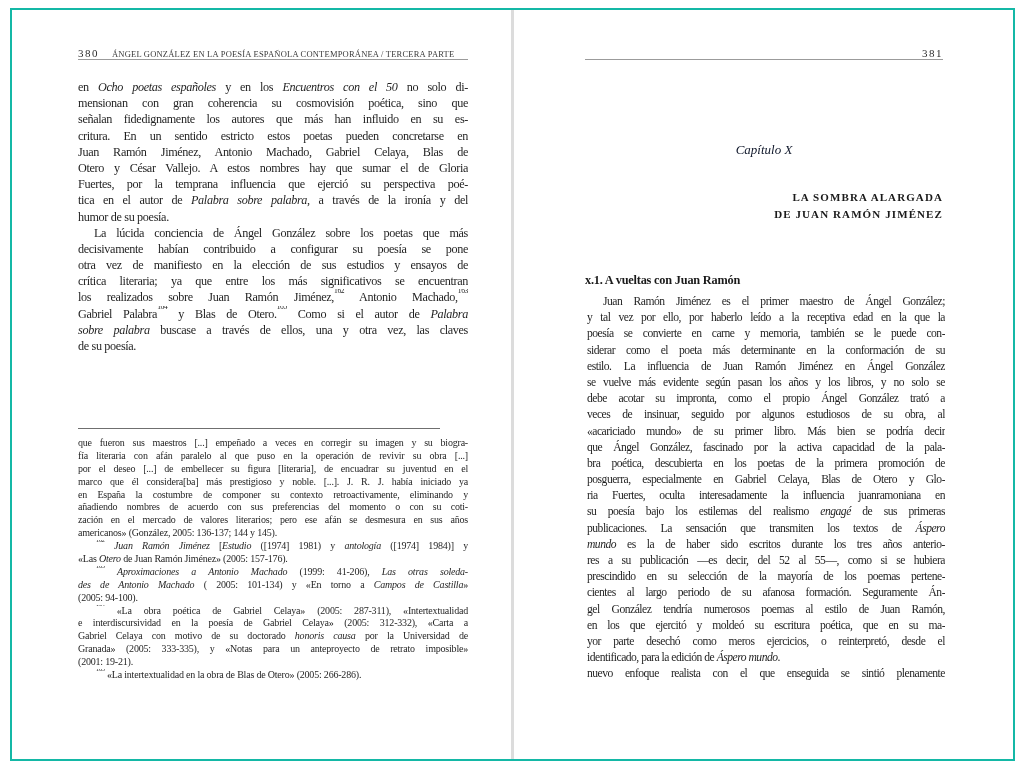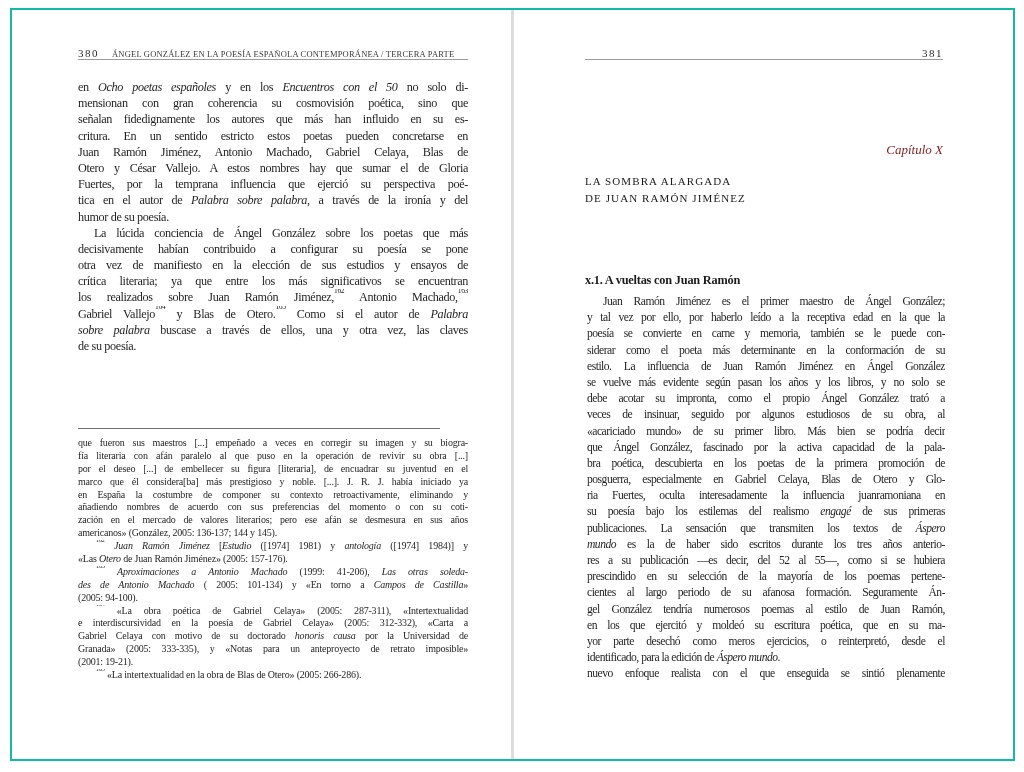--- a/index.html
+++ b/index.html
@@ -60,25 +60,25 @@
   .footnotes {
     position: absolute; top: 427px; left: 66px; width: 390px;
     font-size: 10px; letter-spacing: -0.2px; line-height: 12.9px; color: #262626;
   }
   .footnotes .tl { height: 12.9px; }
   .footnotes .tl.ind { text-indent: 18px; }
 
   
   .chapter-label {
     position: absolute; top: 132px; left: 71px; width: 358px;
-    text-align: right; font-style: italic; font-size: 13px; color: #7f1d1d;
+    text-align: center; font-style: italic; font-size: 13px; color: #0f172a;
   }
   .chapter-title {
-    position: absolute; top: 163px; left: 71px; width: 358px;
-    text-align: left; font-size: 11px; font-weight: 400;
+    position: absolute; top: 179px; left: 71px; width: 358px;
+    text-align: right; font-size: 11px; font-weight: 700;
     letter-spacing: 1.1px; line-height: 17px; color: #1a1a1a;
   }
   .section-heading {
     position: absolute; top: 263px; left: 71px; width: 358px;
     font-weight: bold; font-size: 12.3px; letter-spacing: -0.2px; color: #1a1a1a;
   }
   .body-right {
     position: absolute; top: 284px; left: 73px; width: 358px;
     font-size: 11.6px; letter-spacing: -0.5px; line-height: 16.2px;
   }
@@ -102,21 +102,21 @@
         <div class="tl"><span>Juan Ramón Jiménez, Antonio Machado, Gabriel Celaya, Blas de</span></div>
         <div class="tl"><span>Otero y César Vallejo. A estos nombres hay que sumar el de Gloria</span></div>
         <div class="tl"><span>Fuertes, por la temprana influencia que ejerció su perspectiva poé-</span></div>
         <div class="tl"><span>tica en el autor de </span><i>Palabra sobre palabra</i><span>, a través de la ironía y del</span></div>
         <div class="tl last"><span>humor de su poesía.</span></div>
         <div class="tl ind"><span>La lúcida conciencia de Ángel González sobre los poetas que más</span></div>
         <div class="tl"><span>decisivamente habían contribuido a configurar su poesía se pone</span></div>
         <div class="tl"><span>otra vez de manifiesto en la elección de sus estudios y ensayos de</span></div>
         <div class="tl"><span>crítica literaria; ya que entre los más significativos se encuentran</span></div>
         <div class="tl"><span>los realizados sobre Juan Ramón Jiménez,</span><sup>162</sup><span> Antonio Machado,</span><sup>163</sup></div>
-        <div class="tl"><span>Gabriel Vallejo</span><sup>164</sup><span> y Blas de Otero.</span><sup>165</sup><span> Como si el autor de </span><i>Palabra</i></div>
+        <div class="tl"><span>Gabriel Palabra</span><sup>164</sup><span> y Blas de Otero.</span><sup>165</sup><span> Como si el autor de </span><i>Palabra</i></div>
         <div class="tl"><i>sobre palabra</i><span> buscase a través de ellos, una y otra vez, las claves</span></div>
         <div class="tl last"><span>de su poesía.</span></div>
       </div>
 
     <div class="footrule"></div>
     <div class="footnotes">
         <div class="tl"><span>que fueron sus maestros [...] empeñado a veces en corregir su imagen y su biogra-</span></div>
         <div class="tl"><span>fía literaria con afán paralelo al que puso en la operación de revivir su obra [...]</span></div>
         <div class="tl"><span>por el deseo [...] de embellecer su figura [literaria], de encuadrar su juventud en el</span></div>
         <div class="tl"><span>marco que él considera[ba] más prestigioso y noble. [...]. J. R. J. había iniciado ya</span></div>

